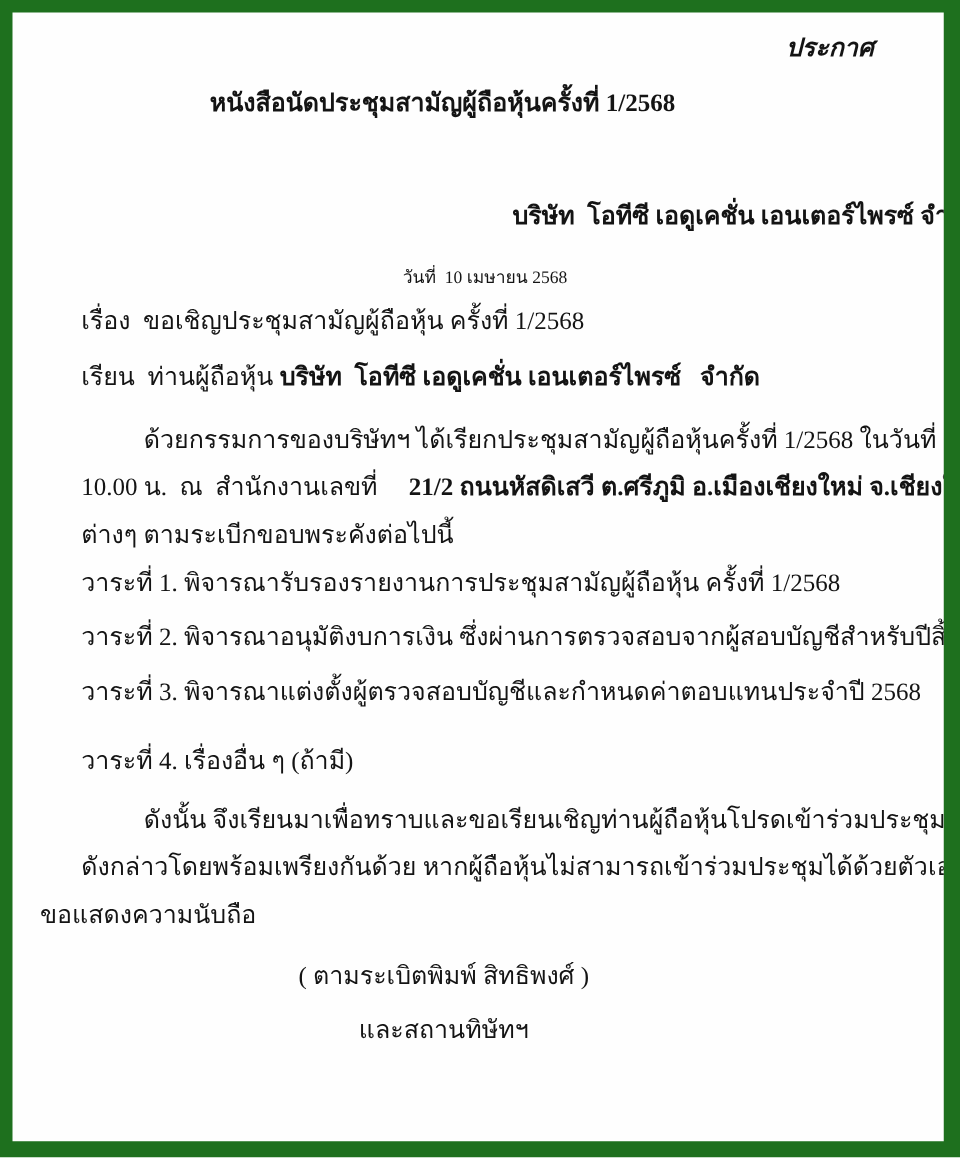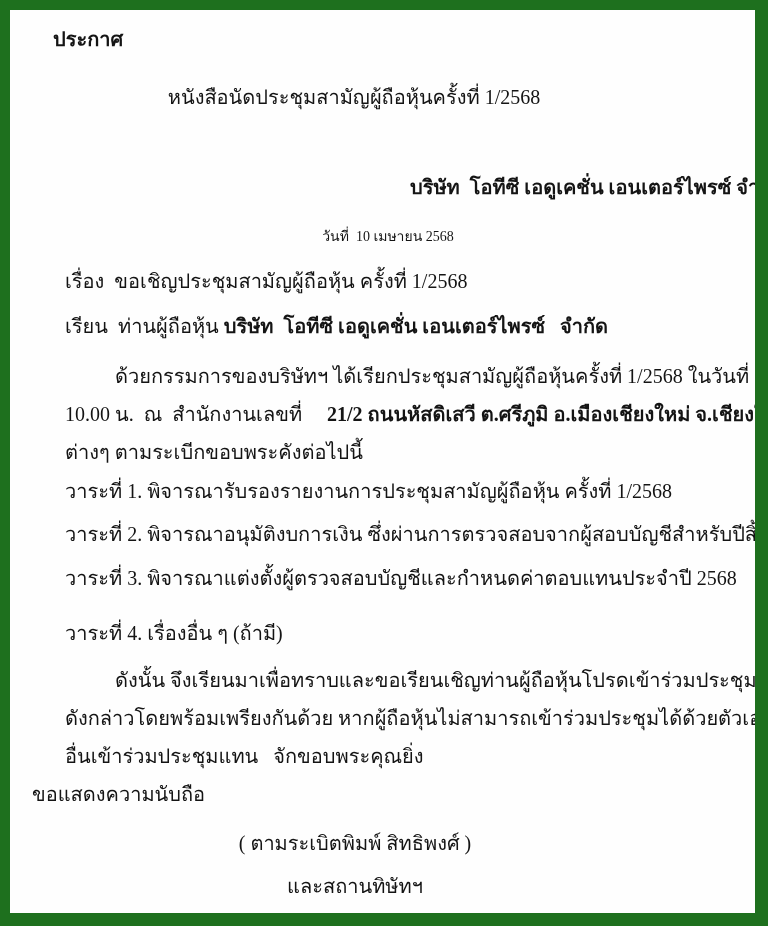--- a/index.html
+++ b/index.html
@@ -31,47 +31,48 @@
     font-size: 20px;
     line-height: 38px;
   }
   .bold { font-weight: bold; }
 
   .doc-title {
     margin-top: 14px;
     font-size: 20px;
     line-height: 30px;
     font-weight: bold;
-    text-align: left;
+    text-align: right;
     transform: translateX(-12px);
+    font-style: italic;
   }
   .doc-subtitle {
-    margin-top: 28px;
+    margin-top: 14px;
     font-size: 20px;
     line-height: 30px;
-    font-weight: normal;
+    font-weight: bold;
     text-align: center;
     transform: translateX(-34px);
   }
   .company-line {
     margin-top: 60px;
     margin-left: 345px;
     font-size: 20px;
     line-height: 30px;
     font-weight: bold;
     white-space: pre;
   }
   .date-line {
     margin-top: 20px;
     font-size: 14px;
     line-height: 30px;
     text-align: center;
     white-space: pre;
   }
-  .subject-line { margin-top: 10px; }
+  .subject-line { }
   .salutation-line { margin-top: 7px; }
   .intro-paragraph { margin-top: 12px; }
   .indent { padding-left: 50px; }
   .agenda-item-1 { margin-top: 1px; }
   .agenda-item-2 { margin-top: 5px; }
   .agenda-item-3 { margin-top: 6px; }
   .agenda-item-4 { margin-top: 17px; }
   .closing-paragraph { margin-top: 9px; }
   .signoff {
     transform: translateX(-33px);
@@ -116,21 +117,20 @@
       <div class="line">วาระที่ 3. พิจารณาแต่งตั้งผู้ตรวจสอบบัญชีและกำหนดค่าตอบแทนประจำปี 2568</div>
     </div>
 
     <div class="agenda-item-4">
       <div class="line">วาระที่ 4. เรื่องอื่น ๆ (ถ้ามี)</div>
     </div>
 
     <div class="closing-paragraph">
       <div class="line indent">ดังนั้น จึงเรียนมาเพื่อทราบและขอเรียนเชิญท่านผู้ถือหุ้นโปรดเข้าร่วมประชุมตามวัน เวลา และสถานที่</div>
       <div class="line">ดังกล่าวโดยพร้อมเพรียงกันด้วย หากผู้ถือหุ้นไม่สามารถเข้าร่วมประชุมได้ด้วยตัวเองโปรดมอบฉันฑะให้บุคคล</div>
-      <div class="line">อื่นเข้าร่วมประชุมแทน   จักขอบพระคุณยิ่ง</div>
     </div>
 
     <div class="signoff">
       <div class="line signoff-respect">ขอแสดงความนับถือ</div>
       <div class="line signoff-name">( ตามระเบิตพิมพ์ สิทธิพงศ์ )</div>
       <div class="line signoff-title">และสถานทิษัทฯ</div>
     </div>
 
   </div>
 </div>

